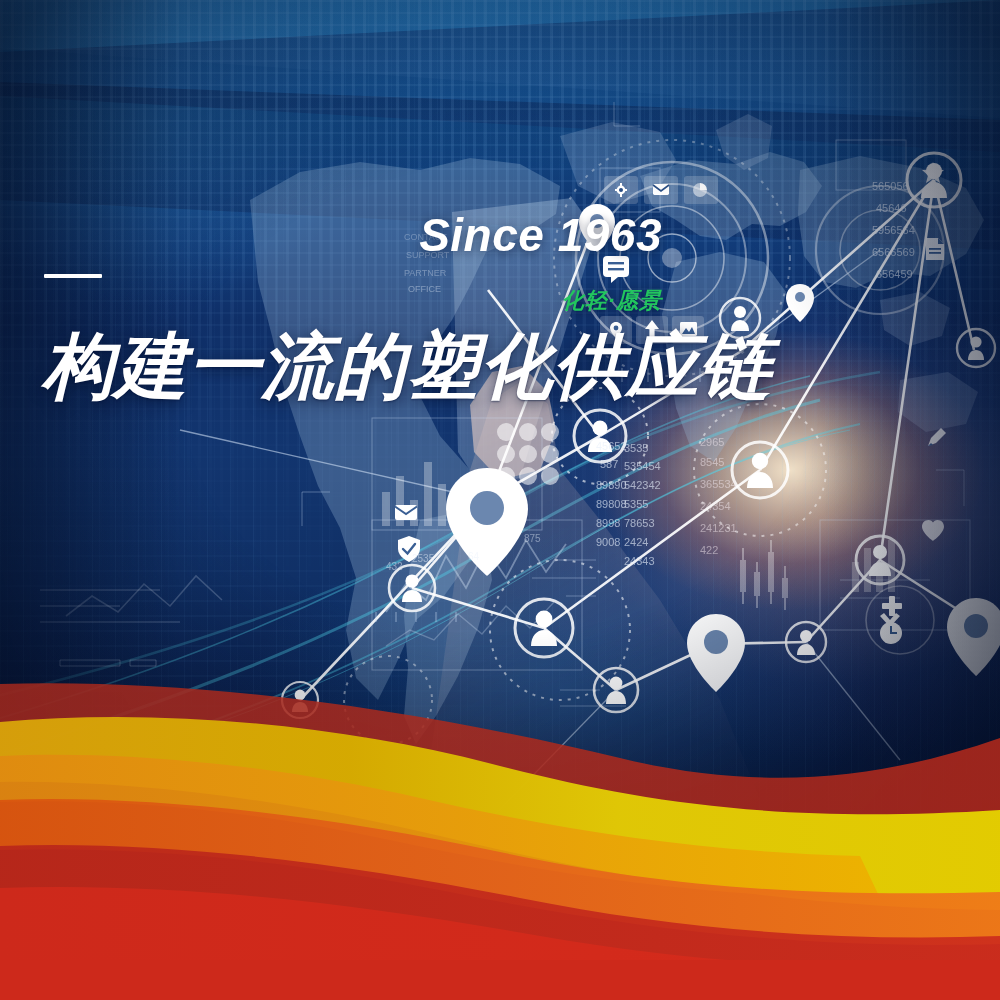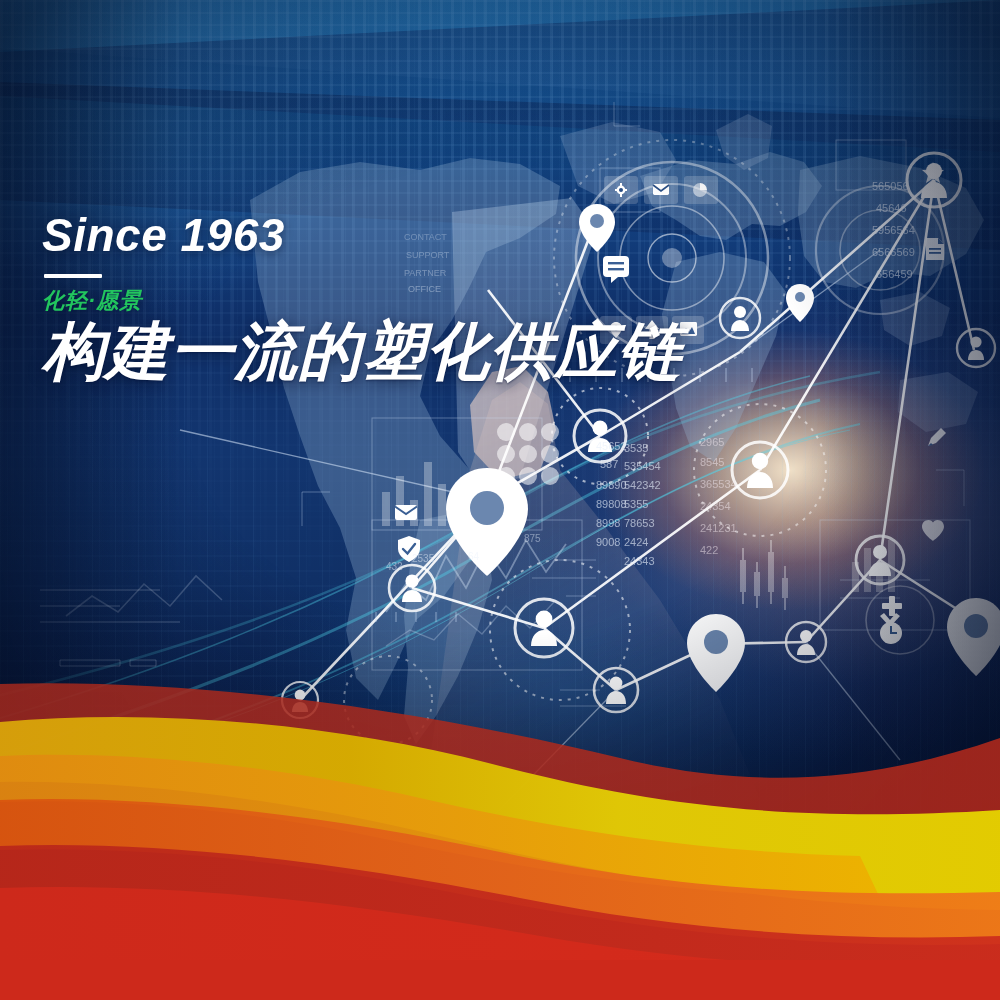--- a/index.html
+++ b/index.html
@@ -1,20 +1,21 @@
 <!DOCTYPE html>
 <html><head>
 <meta charset="utf-8">
 <style>
   html,body{margin:0;padding:0;background:#000;}
   *{box-sizing:border-box;}
   #stage{
     position:relative;width:1000px;height:1000px;overflow:hidden;
     font-family:"Liberation Sans","DejaVu Sans",sans-serif;
     background:#0b1f46;
+    text-align:right;
   }
 
   
   .layer{position:absolute;inset:0;}
 
   #bg-base{
     background:
       linear-gradient(180deg,#1a6fb5 0%,#1769ae 9%,#15589b 15%,#123f7e 22%,#0f2f68 32%,
                       #12356f 45%,#103066 58%,#0c2453 70%,#091c43 82%,#061634 100%);
   }
@@ -113,21 +114,21 @@
   #since{
     font-size:46px;font-weight:700;font-style:italic;color:#fff;letter-spacing:.5px;
     line-height:1.04;text-shadow:0 2px 10px rgba(0,12,40,.55);
   }
   #rule{width:58px;height:4px;background:#fff;margin:14px 0 8px 2px;border-radius:1px;}
   #sub{
     font-size:22px;font-weight:700;font-style:italic;color:#22c55e;letter-spacing:1px;
     text-shadow:0 2px 8px rgba(0,12,40,.55);
   }
   #headline{
-    font-size:63px;font-weight:700;font-style:italic;color:#fff;
+    margin-top:10px;font-size:72px;font-weight:700;font-style:italic;color:#fff;
     letter-spacing:1px;line-height:1.12;white-space:nowrap;
     text-shadow:0 3px 14px rgba(0,14,44,.60), 0 1px 2px rgba(0,20,60,.55);
   }
 </style>
 </head>
 <body>
 
 <div id="stage">
 
   <div class="layer" id="bg-base"></div>

